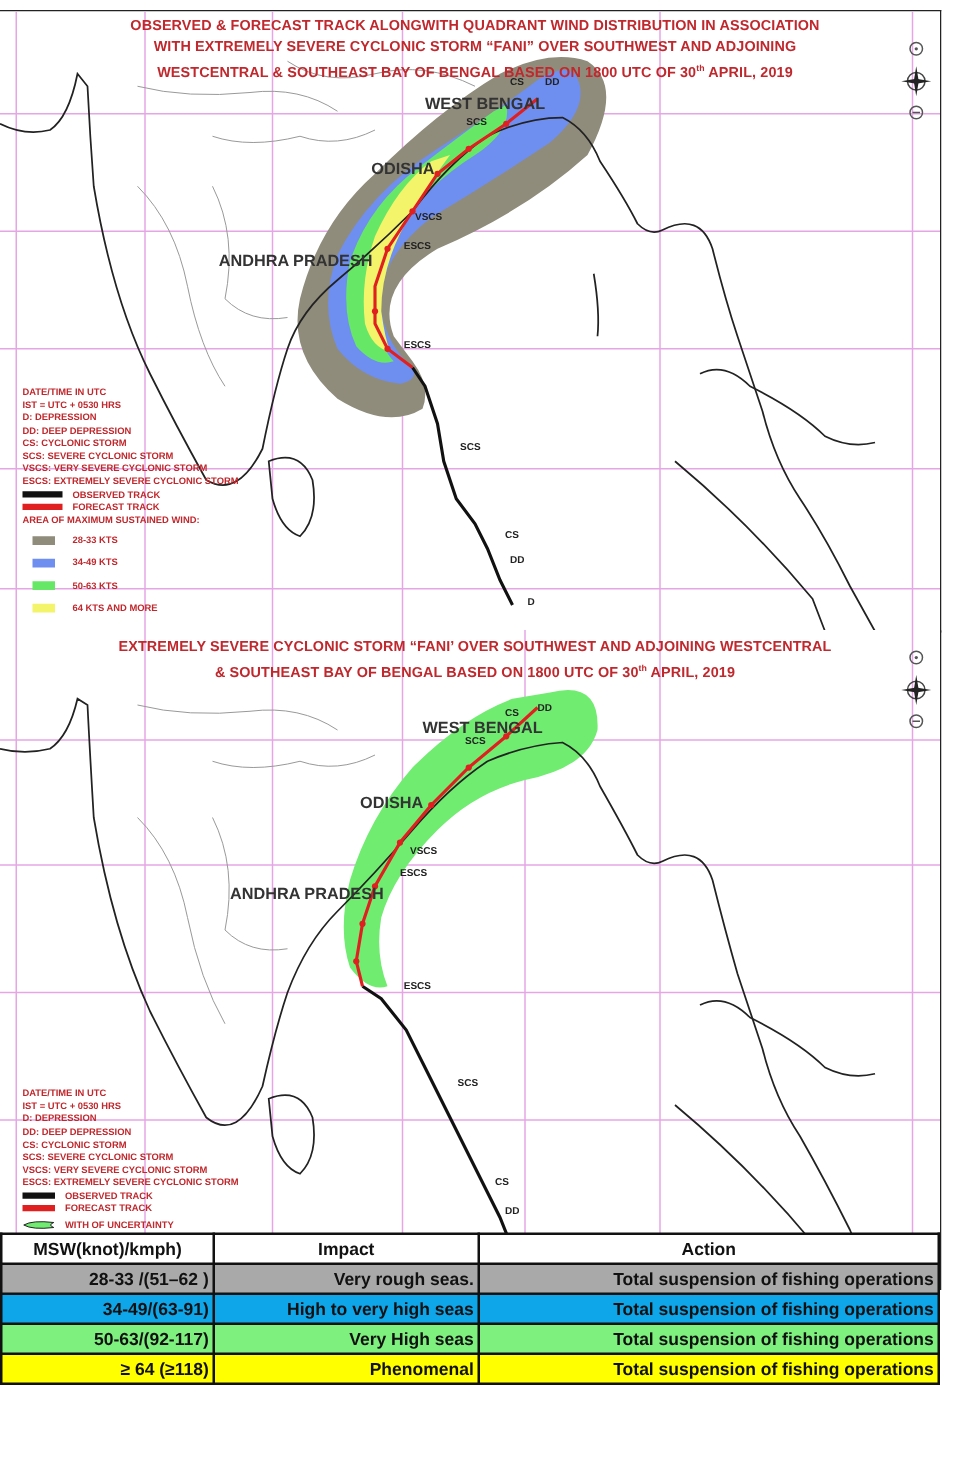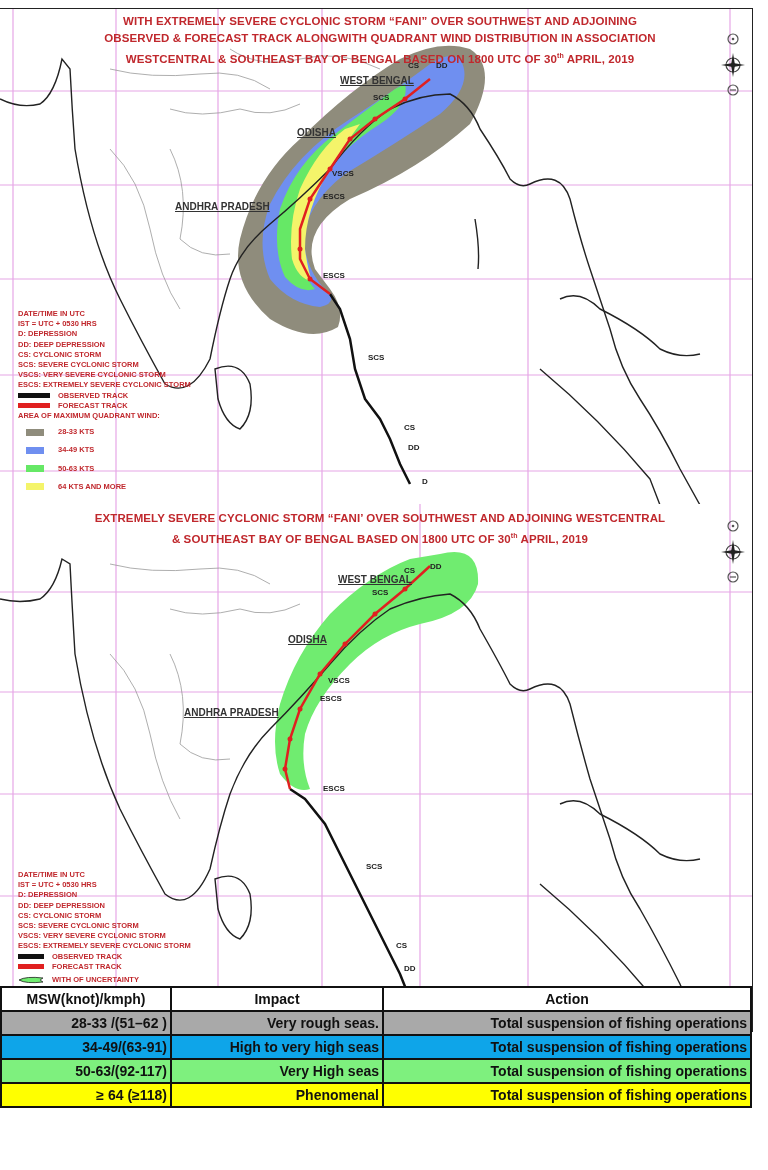--- a/index.html
+++ b/index.html
@@ -7,21 +7,21 @@
   .panel { position:absolute; left:0; width:752px; background:#fff; overflow:hidden; }
   .panel-top { top:8px; height:496px; border:1.5px solid #222; border-left:none; }
   .panel-bottom { top:504px; height:528px; border-right:1.5px solid #222; }
   .map-svg { position:absolute; left:0; top:0; }
   .title { position:absolute; left:60px; width:640px; text-align:center; color:#c0282d; font-weight:bold; font-size:11.5px; line-height:17px; letter-spacing:0.1px; }
   .title sup { font-size:7px; }
   .legend { position:absolute; left:18px; color:#c0282d; font-size:7.5px; line-height:10.2px; font-weight:bold; }
   .legend .row { display:flex; align-items:center; white-space:nowrap; }
   .legend .sw { display:inline-block; width:32px; height:5px; margin-right:8px; }
   .legend .sw2 { display:inline-block; width:18px; height:7px; margin:0 14px 0 8px; }
-  .lbl { position:absolute; font-size:10px; font-weight:bold; color:#333; white-space:nowrap;text-decoration:underline; }
+  .lbl { position:absolute; font-size:13px; font-weight:bold; color:#333; white-space:nowrap; }
   .cat { position:absolute; font-size:8px; font-weight:bold; color:#222; }
   .compass { position:absolute; }
   table.impact { position:absolute; left:0; top:986px; width:752px; border-collapse:collapse; font-family:"Liberation Sans", sans-serif; font-size:14px; font-weight:bold; color:#111; }
   table.impact th, table.impact td { border:2px solid #111; padding:1px 3px; height:20px; text-align:right; }
   table.impact th { text-align:center; background:#fff; font-size:14px; }
   table.impact col.c1 { width:170px; }
   table.impact col.c2 { width:212px; }
 </style>
 </head>
 <body>
@@ -71,22 +71,22 @@
         <circle cx="300" cy="240" r="2.5"></circle>
         <circle cx="310" cy="190" r="2.5"></circle>
       <circle cx="330" cy="160" r="2.5"></circle>
         <circle cx="350" cy="130" r="2.5"></circle>
         <circle cx="375" cy="110" r="2.5"></circle>
         <circle cx="405" cy="90" r="2.5"></circle>
     </g>
   </svg>
 
   <div class="title" style="top:4px;">
+    <div>OBSERVED &amp; FORECAST TRACK ALONGWITH QUADRANT WIND DISTRIBUTION IN ASSOCIATION</div>
     <div>WITH EXTREMELY SEVERE CYCLONIC STORM “FANI” OVER SOUTHWEST AND ADJOINING</div>
-    <div>OBSERVED &amp; FORECAST TRACK ALONGWITH QUADRANT WIND DISTRIBUTION IN ASSOCIATION</div>
     <div><span>WESTCENTRAL &amp; SOUTHEAST BAY OF BENGAL BASED ON 1800 UTC OF 30</span><sup>th</sup><span> APRIL, 2019</span></div>
   </div>
 
   <span class="lbl" style="left:340px;top:66px;">WEST BENGAL</span>
   <span class="lbl" style="left:297px;top:118px;">ODISHA</span>
   <span class="lbl" style="left:175px;top:192px;">ANDHRA PRADESH</span>
 
   <span class="cat" style="left:408px;top:52px;">CS</span>
   <span class="cat" style="left:436px;top:52px;">DD</span>
   <span class="cat" style="left:373px;top:84px;">SCS</span>
@@ -108,21 +108,21 @@
     <div class="row">VSCS: VERY SEVERE CYCLONIC STORM</div>
     <div class="row">ESCS: EXTREMELY SEVERE CYCLONIC STORM</div>
     <div class="row">
         <span class="sw" style="background:#111"></span>
         <span>OBSERVED TRACK</span>
       </div>
     <div class="row">
         <span class="sw" style="background:#e02020"></span>
         <span>FORECAST TRACK</span>
       </div>
-    <div class="row">AREA OF MAXIMUM QUADRANT WIND:</div>
+    <div class="row">AREA OF MAXIMUM SUSTAINED WIND:</div>
     <div class="row" style="margin-top:6px">
         <span class="sw2" style="background:#8f8c7c"></span>
         <span>28-33 KTS</span>
       </div>
     <div class="row" style="margin-top:8px">
         <span class="sw2" style="background:#6f8ff0"></span>
         <span>34-49 KTS</span>
       </div>
     <div class="row" style="margin-top:8px">
         <span class="sw2" style="background:#66e866"></span>

